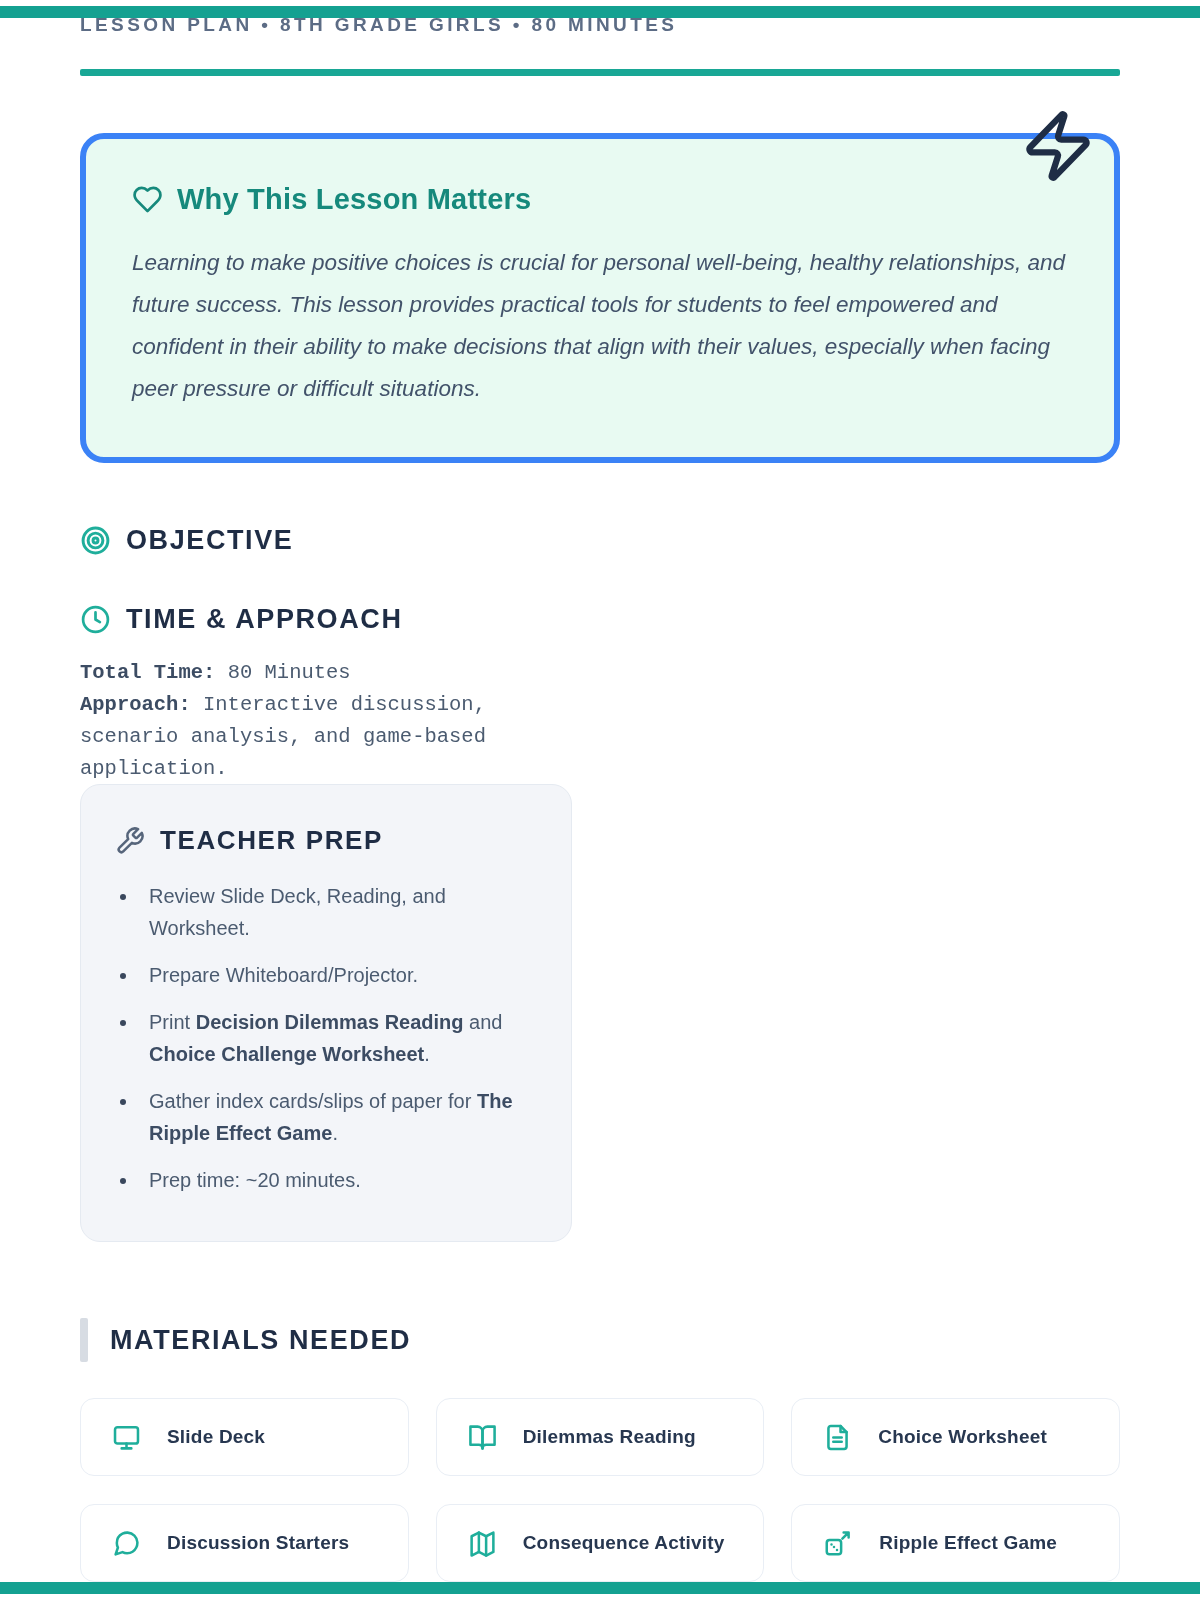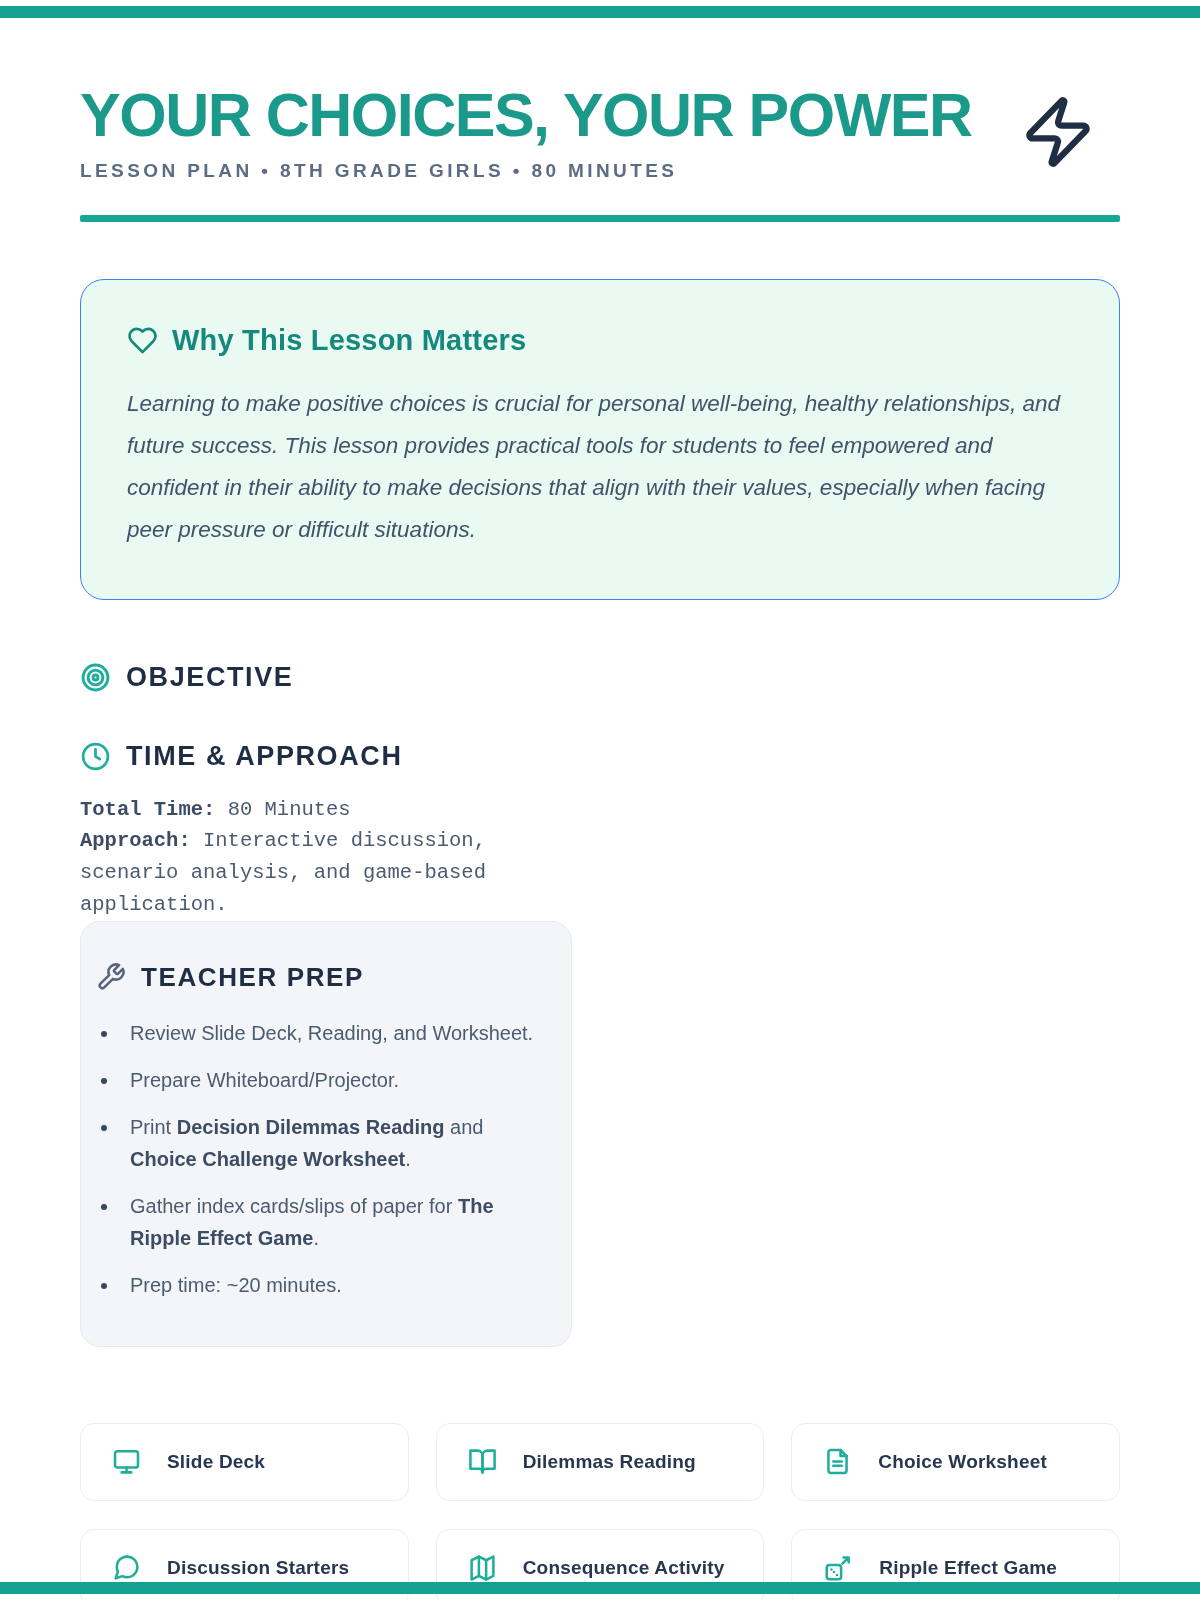--- a/index.html
+++ b/index.html
@@ -34,21 +34,21 @@
     font-size:19px;font-weight:bold;letter-spacing:3.4px;
     color:#5c6c85;
   }
   .rule{
     margin-top:33px;height:7px;background:#18a795;border-radius:2px;
   }
   
   .why-box{
     margin-top:57px;
     background:#e8faf2;
-    border:1px solid #3b82f6;
+    border:6px solid #3b82f6;
     border-radius:24px;
     padding:44px 46px 48px 46px;
     box-sizing:border-box;
   }
   .why-head{display:flex;align-items:center;gap:14px;}
   .why-head h2{
     margin:0;font-size:29px;font-weight:800;color:#16897c;letter-spacing:.2px;
   }
   .why-body{
     margin:26px 0 0 0;max-width:952px;
@@ -67,21 +67,21 @@
   .time-head{margin-top:48px;}
   .time-body{margin:22px 0 0 0;font-size:20.5px;line-height:1.55;color:#4b5b70;}
   .time-line{display:block;font-family:Liberation Mono, monospace;}
   .b{font-weight:bold;color:#3c4c63;}
   
   .prep-box{
     width:492px;
     background:#f3f5f9;
     border:1px solid #e5eaf1;
     border-radius:20px;
-    padding:40px 32px 30px 15px;
+    padding:40px 32px 30px 34px;
     box-sizing:border-box;
     align-self:flex-start;
   }
   .prep-head{display:flex;align-items:center;gap:15px;}
   .prep-head h3{margin:0;font-size:26px;font-weight:800;letter-spacing:1.6px;color:#1f2d45;}
   .prep-list{
     margin:24px 0 0 0;padding:0 0 0 24px;
   }
   .prep-list li{
     font-size:20px;line-height:1.6;color:#4b5b70;
@@ -109,21 +109,20 @@
   svg{display:block;}
 </style>
 </head>
 <body>
 
 <div class="page">
   <div class="accent-bar top"></div>
 
   <div class="content">
 
-    <h1 class="title">YOUR CHOICES, YOUR POWER</h1>
     <span class="bolt icon">
       <svg width="76" height="80" viewBox="0 0 24 24" fill="none" stroke="#1f2d45" stroke-width="2" stroke-linecap="round" stroke-linejoin="round">
         <path d="M4 14a1 1 0 0 1-.78-1.63l9.9-10.2a.5.5 0 0 1 .86.46l-1.92 6.02A1 1 0 0 0 13 10h7a1 1 0 0 1 .78 1.63l-9.9 10.2a.5.5 0 0 1-.86-.46l1.92-6.02A1 1 0 0 0 11 14z"></path>
       </svg>
     </span>
     <div class="subtitle">LESSON PLAN • 8TH GRADE GIRLS • 80 MINUTES</div>
     <div class="rule"></div>
 
     <div class="why-box">
       <div class="why-head">
@@ -178,20 +177,24 @@
             <li><span>Review Slide Deck, Reading, and Worksheet.</span></li>
             <li><span>Prepare Whiteboard/Projector.</span></li>
             <li><span>Print </span><span class="b">Decision Dilemmas Reading</span><span> and </span><span class="b">Choice Challenge Worksheet</span><span>.</span></li>
             <li><span>Gather index cards/slips of paper for </span><span class="b">The Ripple Effect Game</span><span>.</span></li>
             <li><span>Prep time: ~20 minutes.</span></li>
           </ul>
       </div>
     </div>
 
     <div class="materials">
+      <div class="mat-head">
+        <div class="mat-accent"></div>
+        <h3>MATERIALS NEEDED</h3>
+      </div>
       <div class="mat-grid">
 
         <div class="mat-card">
           <span class="icon">
             <svg width="29" height="29" viewBox="0 0 24 24" fill="none" stroke="#1fae9b" stroke-width="2.1" stroke-linecap="round" stroke-linejoin="round">
               <rect x="2.5" y="3.5" width="19" height="13.5" rx="2"></rect>
                 <path d="M8 21h8M12 17v4"></path>
             </svg>
           </span>
           <span class="label">Slide Deck</span>

